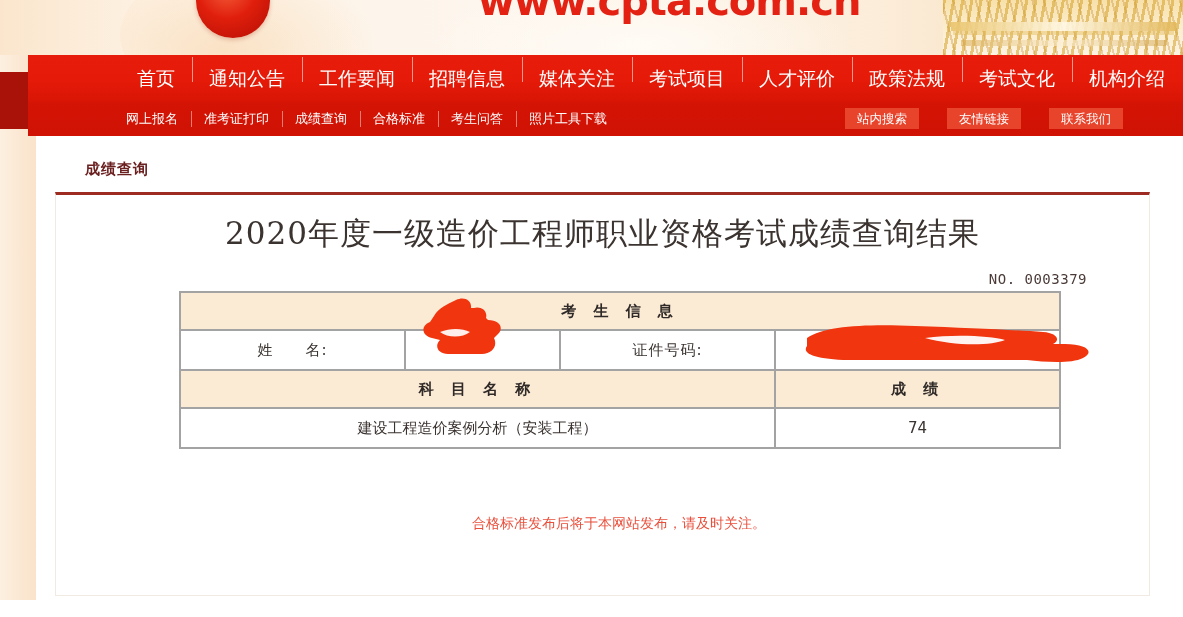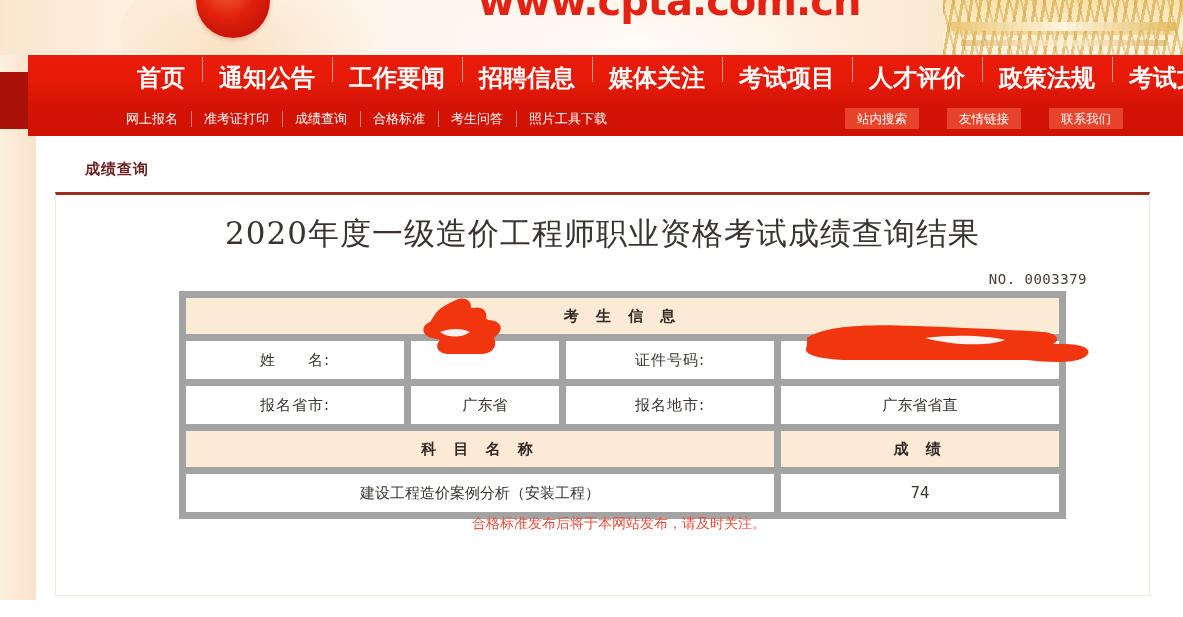--- a/index.html
+++ b/index.html
@@ -138,22 +138,22 @@
     position: absolute;
     left: 92px;
     top: 0;
     height: 47px;
     display: flex;
     align-items: center;
   }
   .nav-item {
     position: relative;
     color: #ffffff;
-    font-size: 24px;
-    font-weight: bold;
+    font-size: 19px;
+    font-weight: normal;
     font-family: "DejaVu Sans", "Liberation Sans", sans-serif;
     padding: 9px 17px;
     line-height: 47px;
     white-space: nowrap;
     cursor: pointer;
   }
   .nav-item + .nav-item:before {
     content: "";
     position: absolute;
     left: 0;
@@ -267,21 +267,21 @@
   .result-table {
     position: absolute;
     left: 123px;
     top: 96px;
     width: 880px;
     border-collapse: collapse;
     table-layout: fixed;
     font-family: "DejaVu Sans", "Liberation Sans", sans-serif;
   }
   .result-table td {
-    border: 7px solid #a3a3a3;
+    border: 2px solid #a3a3a3;
     height: 36px;
     font-size: 15px;
     color: #3a3330;
     text-align: center;
     vertical-align: middle;
   }
   .result-table td.head {
     background: #fbead4;
     font-weight: bold;
     letter-spacing: 6px;
@@ -396,26 +396,20 @@
         <tr>
           <td class="head" colspan="4">考 生 信 息</td>
         </tr>
         <tr>
           <td class="label">姓　　名:</td>
           <td class="value"></td>
           <td class="label">证件号码:</td>
           <td class="value"></td>
         </tr>
         <tr>
-          <td class="label">报名省市:</td>
-          <td class="value">广东省</td>
-          <td class="label">报名地市:</td>
-          <td class="value">广东省省直</td>
-        </tr>
-        <tr>
           <td class="head" colspan="3">科 目 名 称</td>
           <td class="head">成 绩</td>
         </tr>
         <tr>
           <td colspan="3">建设工程造价案例分析（安装工程）</td>
           <td>74</td>
         </tr>
       </tbody>
     </table>
 

